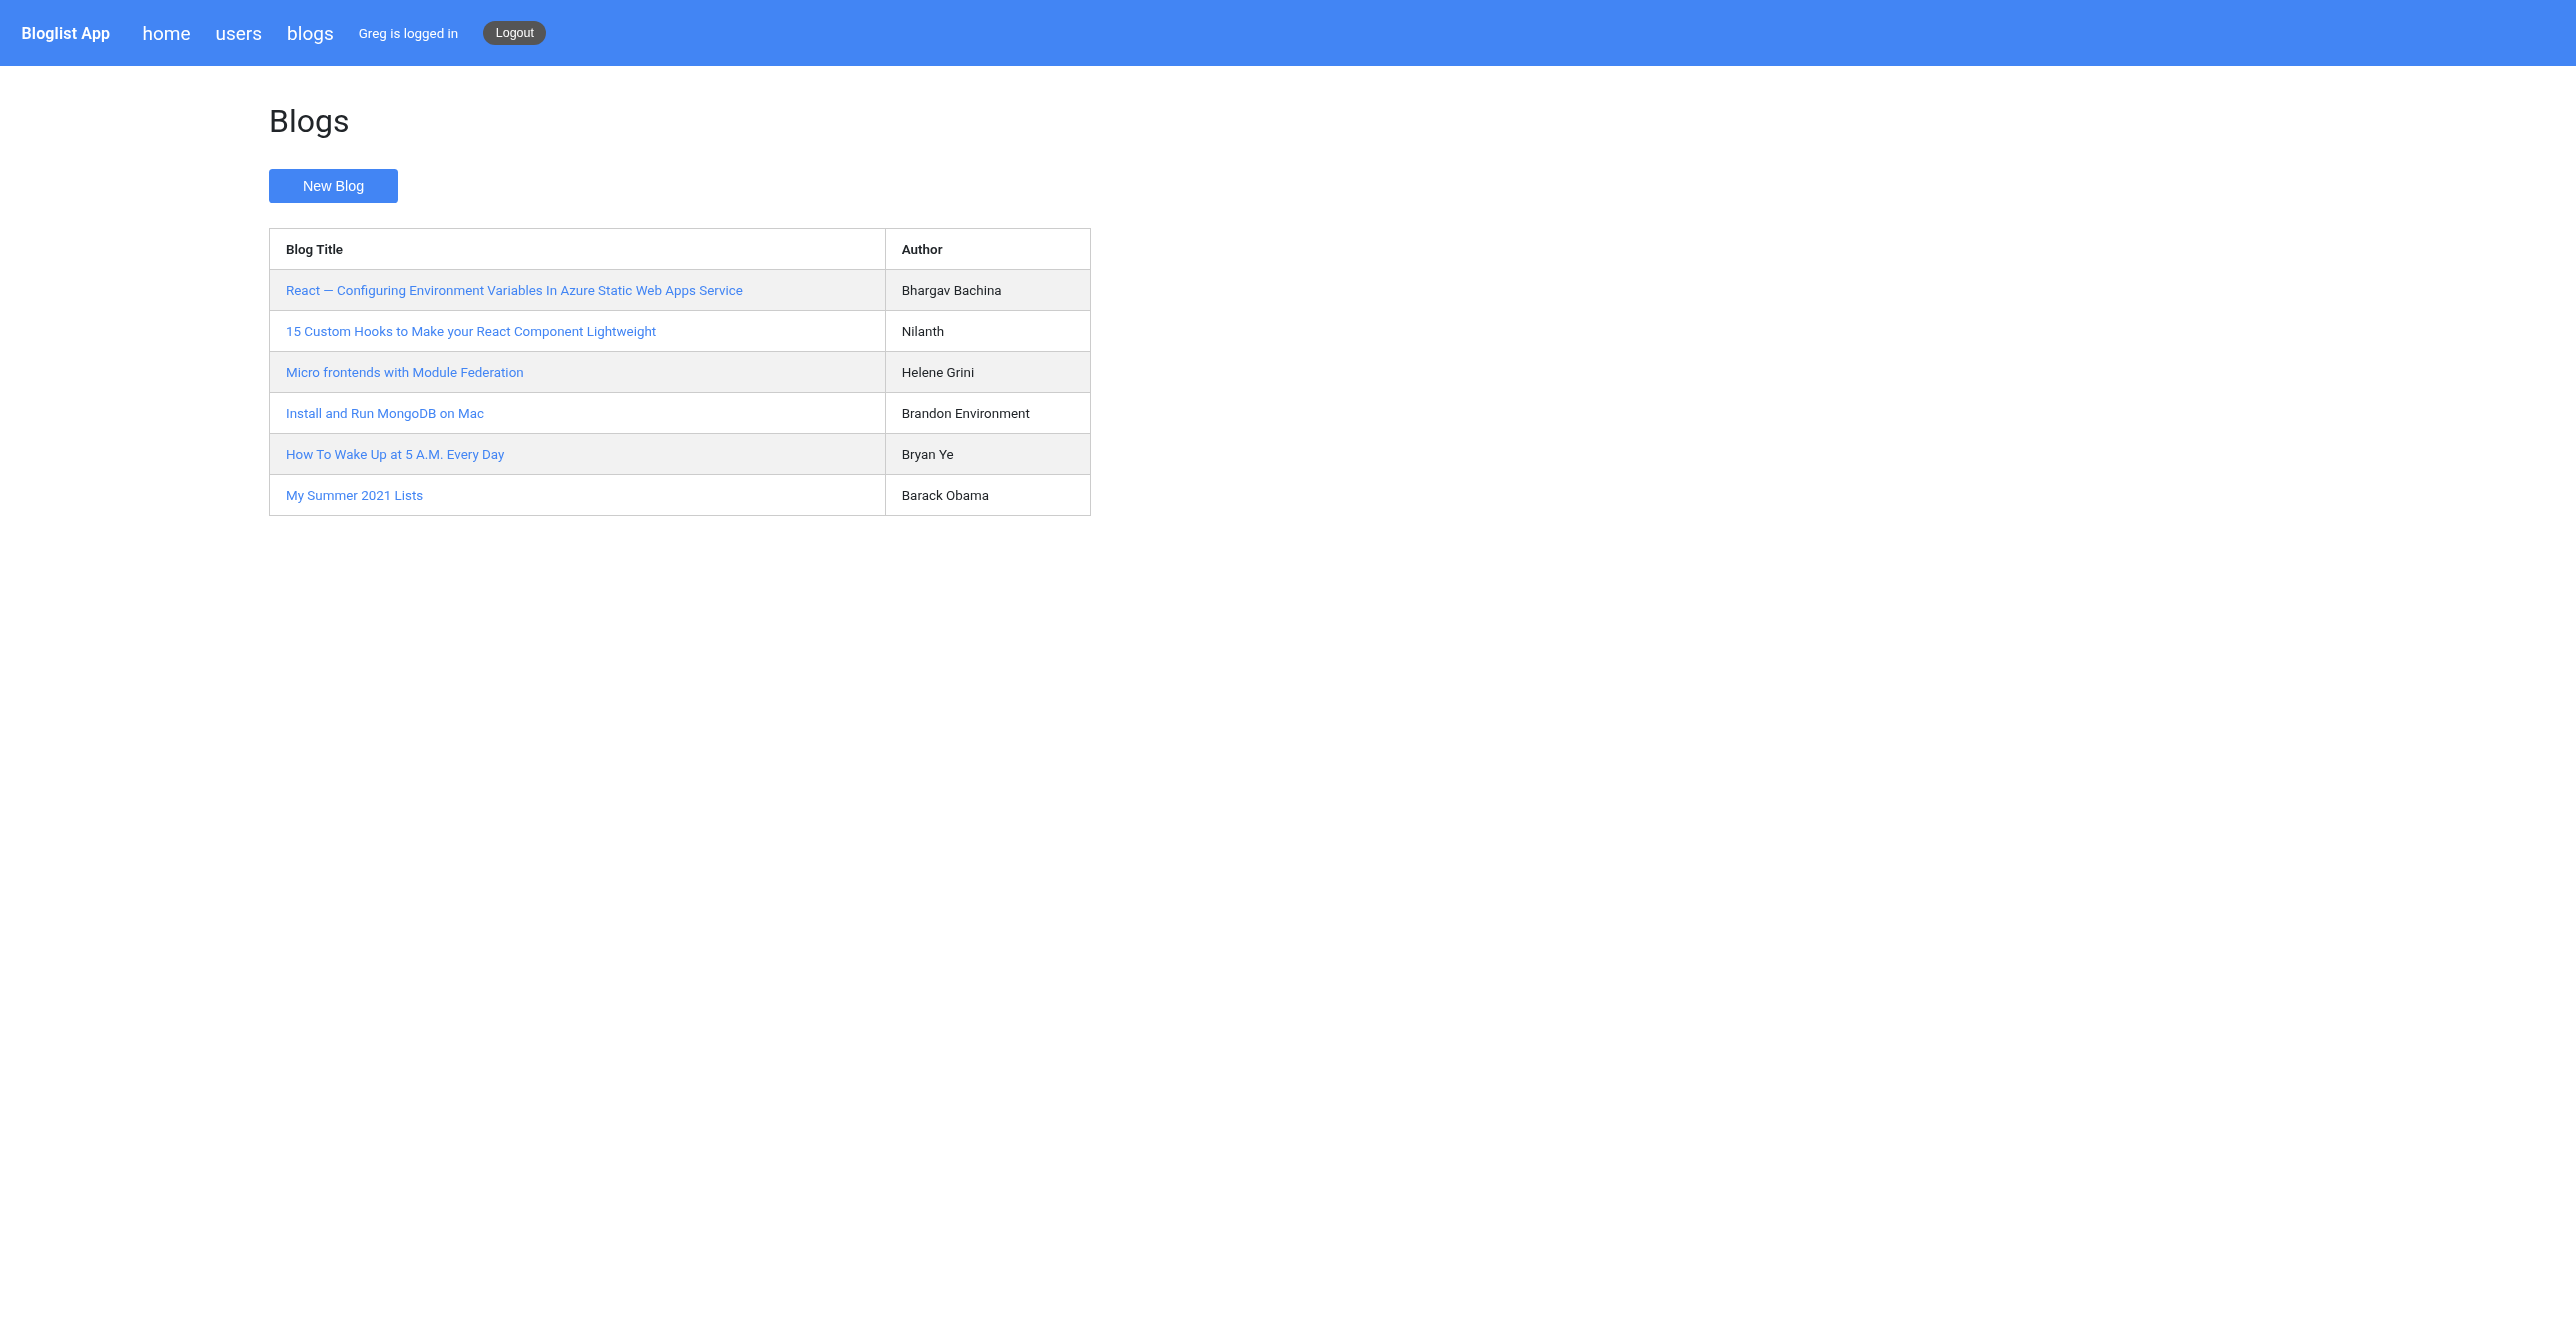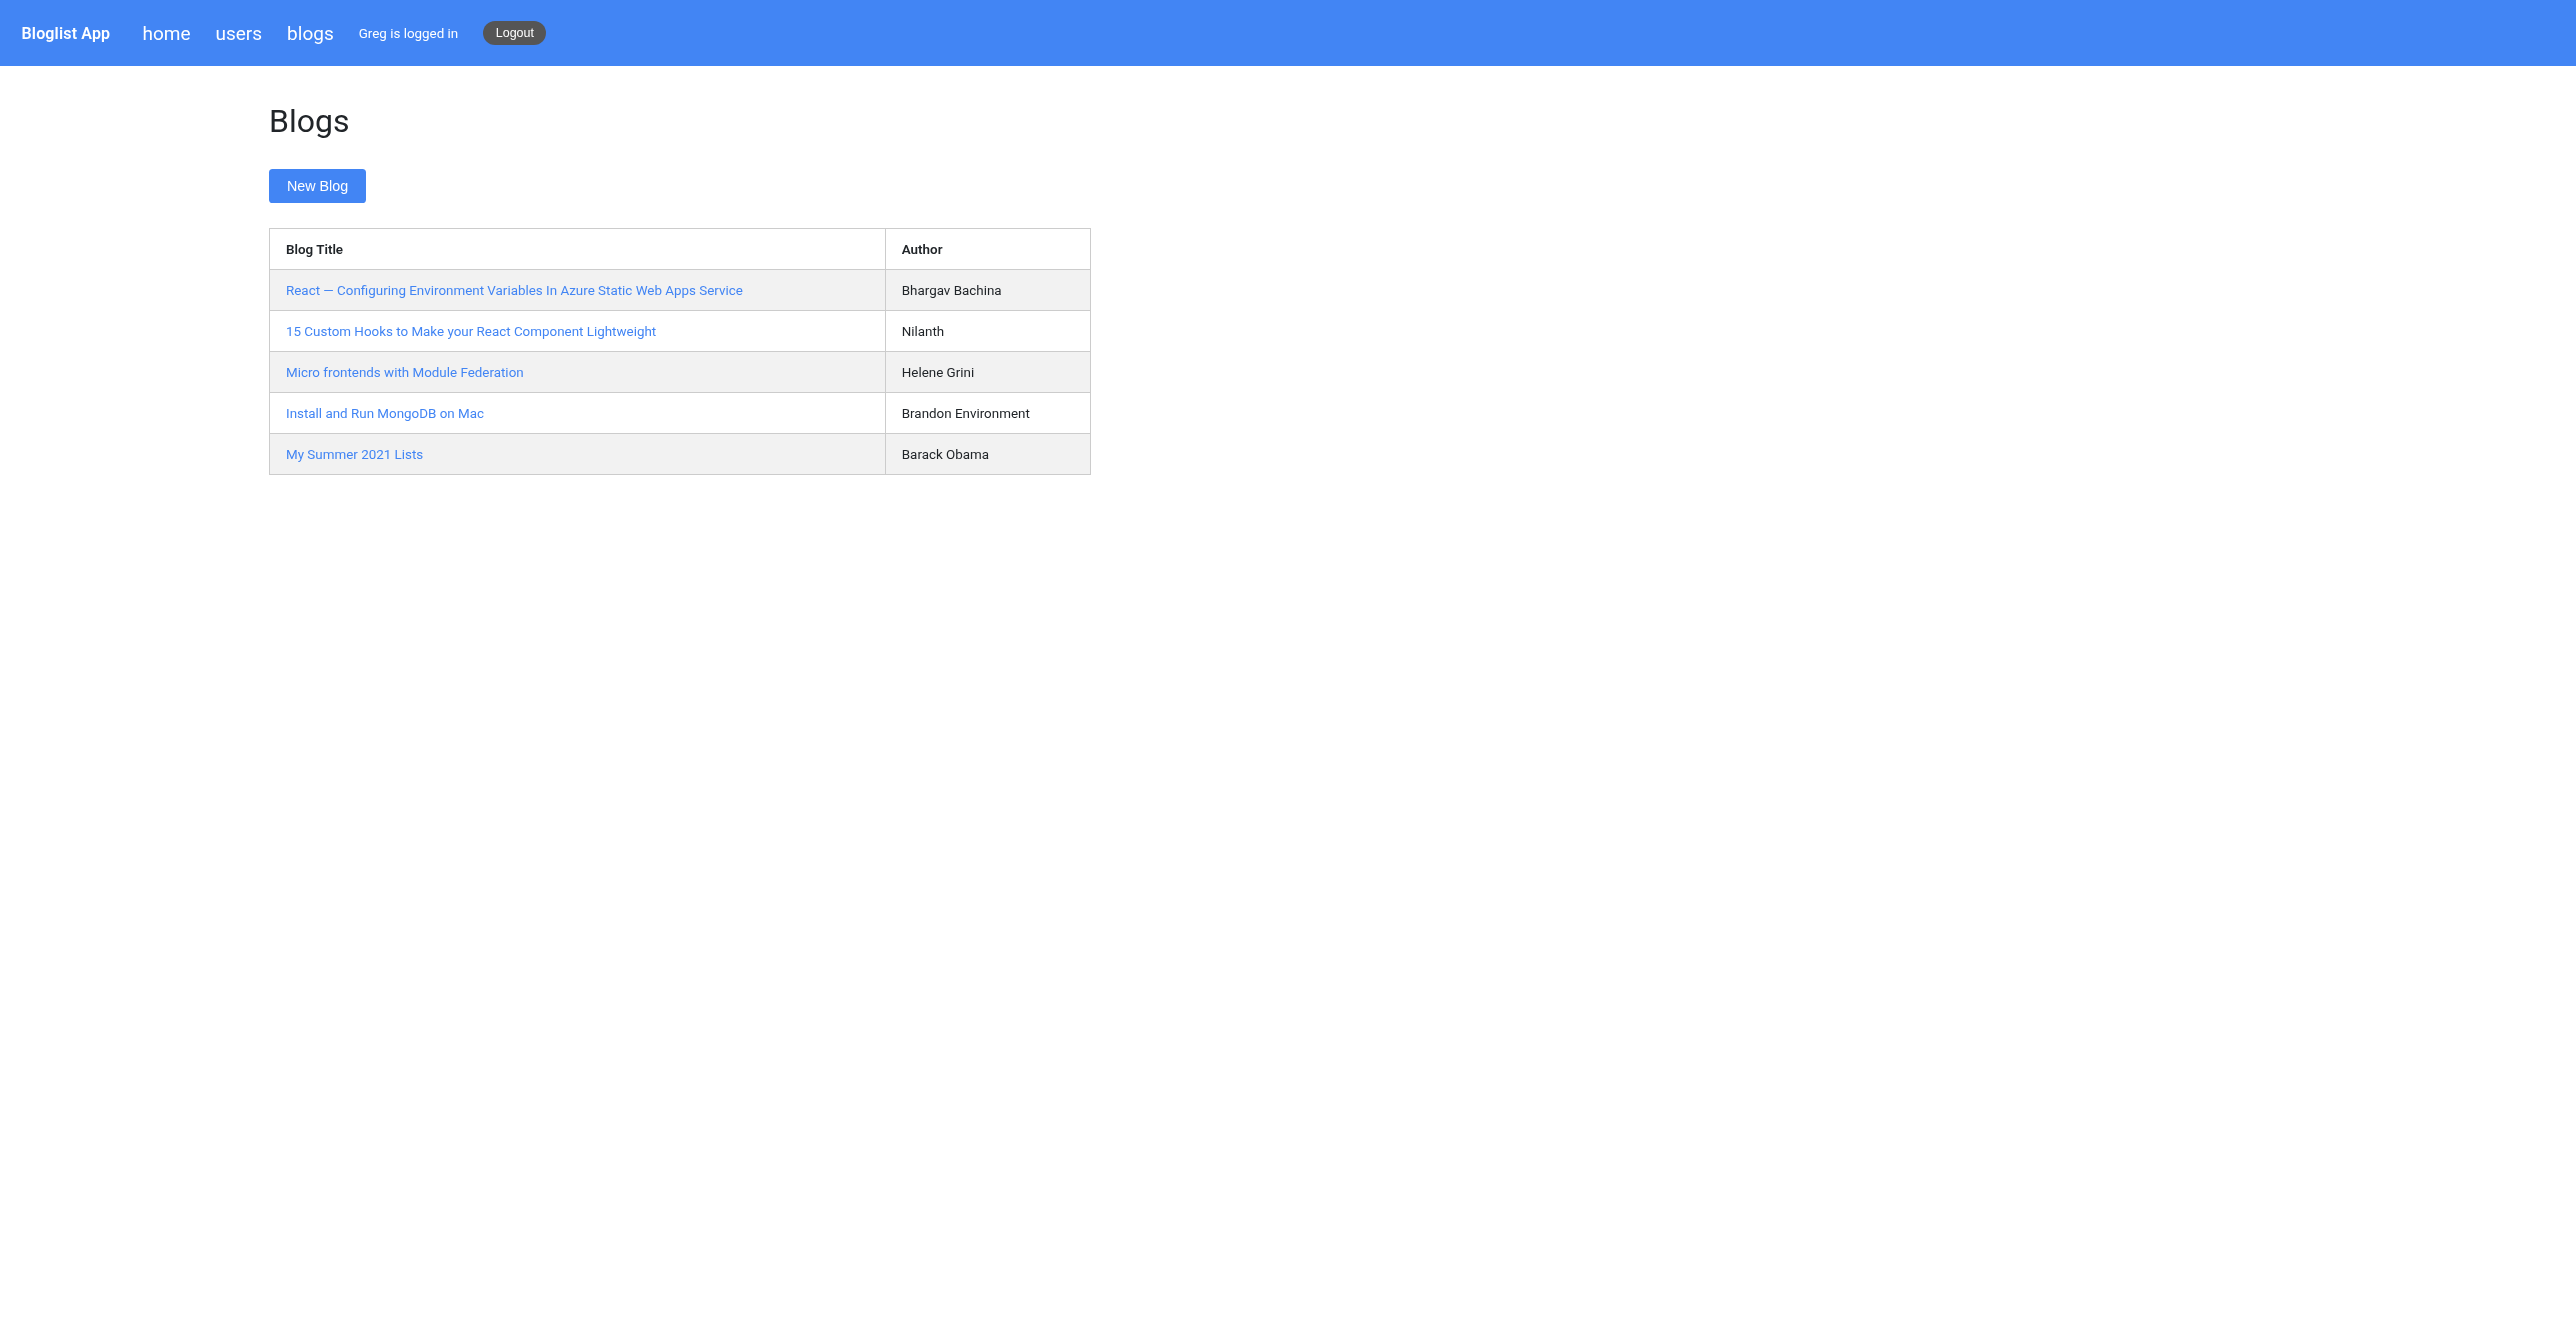--- a/index.html
+++ b/index.html
@@ -66,21 +66,21 @@
       color: #212529;
       margin-bottom: 29px;
     }
 
     
     .new-blog-btn {
       background-color: #4285f4;
       color: #fff;
       border: none;
       border-radius: 3.6px;
-      padding: 9px 18px;
+      padding: 9px 34px;
       font-size: 14.3px;
       cursor: pointer;
       margin-bottom: 25px;
       display: inline-block;
       text-align: center;
     }
 
     
     .blog-table {
       border-collapse: collapse;
@@ -169,19 +169,23 @@
         </tr>
         <tr>
           <td><a class="blog-link" href="#">Micro frontends with Module Federation</a></td>
           <td>Helene Grini</td>
         </tr>
         <tr>
           <td><a class="blog-link" href="#">Install and Run MongoDB on Mac</a></td>
           <td>Brandon Environment</td>
         </tr>
         <tr>
+          <td><a class="blog-link" href="#">How To Wake Up at 5 A.M. Every Day</a></td>
+          <td>Bryan Ye</td>
+        </tr>
+        <tr>
           <td><a class="blog-link" href="#">My Summer 2021 Lists</a></td>
           <td>Barack Obama</td>
         </tr>
       </tbody>
   </table>
 </div>
 
 
 </body></html>

